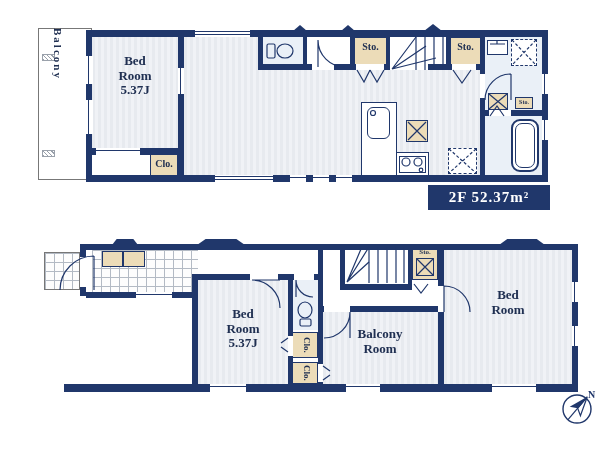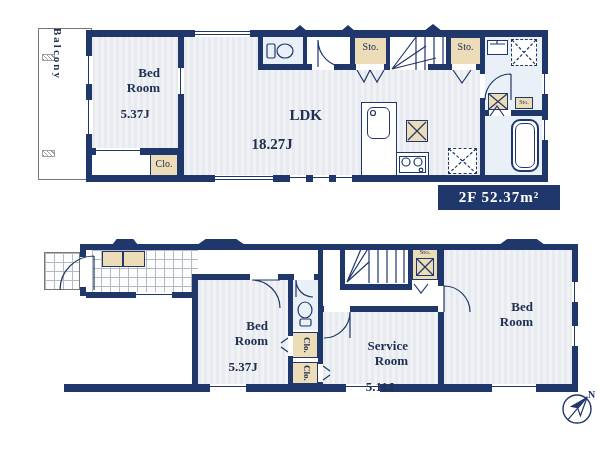--- a/index.html
+++ b/index.html
@@ -16,23 +16,23 @@
         background-size:9px 9px;box-sizing:border-box;}
   .box{position:absolute;background:#fff;border:1px solid #20376b;box-sizing:border-box;}
   .dash{position:absolute;background:#fff;border:1px dashed #20376b;box-sizing:border-box;}
   .winH{position:absolute;background:linear-gradient(to bottom,#fff 0 2px,#20376b 2px 3px,#fff 3px 100%);}
   .winH2{position:absolute;background:linear-gradient(to bottom,#fff 0 1px,#20376b 1px 2px,#fff 2px 4px,#20376b 4px 5px,#fff 5px 100%);}
   .winV{position:absolute;background:linear-gradient(to right,#fff 0 2px,#20376b 2px 3px,#fff 3px 100%);}
   .gap{position:absolute;background:#fff;}
   .trap{position:absolute;background:#20376b;clip-path:polygon(18% 0,82% 0,100% 100%,0 100%);}
   .tri{position:absolute;background:#20376b;clip-path:polygon(50% 0,100% 100%,0 100%);}
   .rlabel{position:absolute;color:#203052;font-weight:bold;text-align:center;line-height:1.12;}
-  .rlabel .nm{display:block;margin:12px auto;text-align:right;}
+  .rlabel .nm{display:block;margin:0 auto;}
   .rlabel .sz{display:block;}
-  .small-label{position:absolute;color:#203052;font-weight:normal;text-align:center;}
+  .small-label{position:absolute;color:#203052;font-weight:bold;text-align:center;}
   .vtext{position:absolute;color:#203052;font-weight:bold;writing-mode:vertical-rl;text-align:center;}
   .areabox{position:absolute;background:#20376b;color:#fff;font-weight:bold;
            display:flex;align-items:center;justify-content:center;letter-spacing:1px;
            font-size:15px;border:1px solid #20376b;}
   .hatch{position:absolute;background:repeating-linear-gradient(45deg,#9aa1ab 0 1px,#fff 1px 3px);border:1px solid #9aa1ab;box-sizing:border-box;}
   svg{position:absolute;left:0;top:0;pointer-events:none;}
 </style>
 </head>
 <body>
 
@@ -110,26 +110,22 @@
     <div class="tan" style="left:488px;top:93px;width:20px;height:17px;"></div>
     <div class="tan" style="left:515px;top:97px;width:18px;height:12px;"></div>
     <div class="small-label" style="left:515px;top:99px;width:18px;font-size:6px;">Sto.</div>
     <div class="box" style="left:511px;top:119px;width:28px;height:53px;border-radius:9px;border-width:2px;"></div>
     <div class="box" style="left:515px;top:123px;width:20px;height:45px;border-radius:7px;"></div>
 
     <div class="rlabel" style="left:97px;top:54px;width:76px;font-size:13px;">
       <span class="nm" style="max-width:50px;">Bed Room</span>
       <span class="sz">5.37J</span>
     </div>
-    <div class="rlabel" style="left:222px;top:95px;width:100px;font-size:15px;">
-      <span class="nm">LDK</span>
-      <span class="sz">18.27J</span>
-    </div>
-
-    <div class="areabox" style="left:438px;top:185px;width:120px;height:23px;">
+
+    <div class="areabox" style="left:428px;top:185px;width:120px;height:23px;">
       <span>2F 52.37m²</span>
     </div>
   </div>
 
   <div class="abs" style="left:0;top:0;width:600px;height:450px;">
 
     <div class="whitefill" style="left:86px;top:250px;width:486px;height:136px;"></div>
     <div class="tile" style="left:44px;top:252px;width:36px;height:38px;border:1px solid #777;"></div>
     <div class="tile" style="left:92px;top:250px;width:106px;height:44px;"></div>
     <div class="tan" style="left:102px;top:251px;width:21px;height:16px;"></div>
@@ -180,22 +176,21 @@
 
     <div class="trap" style="left:112px;top:239px;width:26px;height:6px;"></div>
     <div class="trap" style="left:197px;top:239px;width:48px;height:6px;"></div>
     <div class="trap" style="left:499px;top:239px;width:46px;height:6px;"></div>
 
     <div class="rlabel" style="left:201px;top:307px;width:84px;font-size:13px;">
       <span class="nm" style="max-width:50px;">Bed Room</span>
       <span class="sz">5.37J</span>
     </div>
     <div class="rlabel" style="left:330px;top:327px;width:100px;font-size:13px;">
-      <span class="nm" style="max-width:56px;">Service Room</span>
-      <span class="sz">5.11J</span>
+      <span class="nm" style="max-width:56px;">Balcony Room</span>
     </div>
     <div class="rlabel" style="left:458px;top:288px;width:100px;font-size:13px;">
       <span class="nm" style="max-width:50px;">Bed Room</span>
     </div>
 
   </div>
 
   <svg width="600" height="450" viewBox="0 0 600 450">
     <g stroke="#20376b" stroke-width="1.2" fill="none">
 

